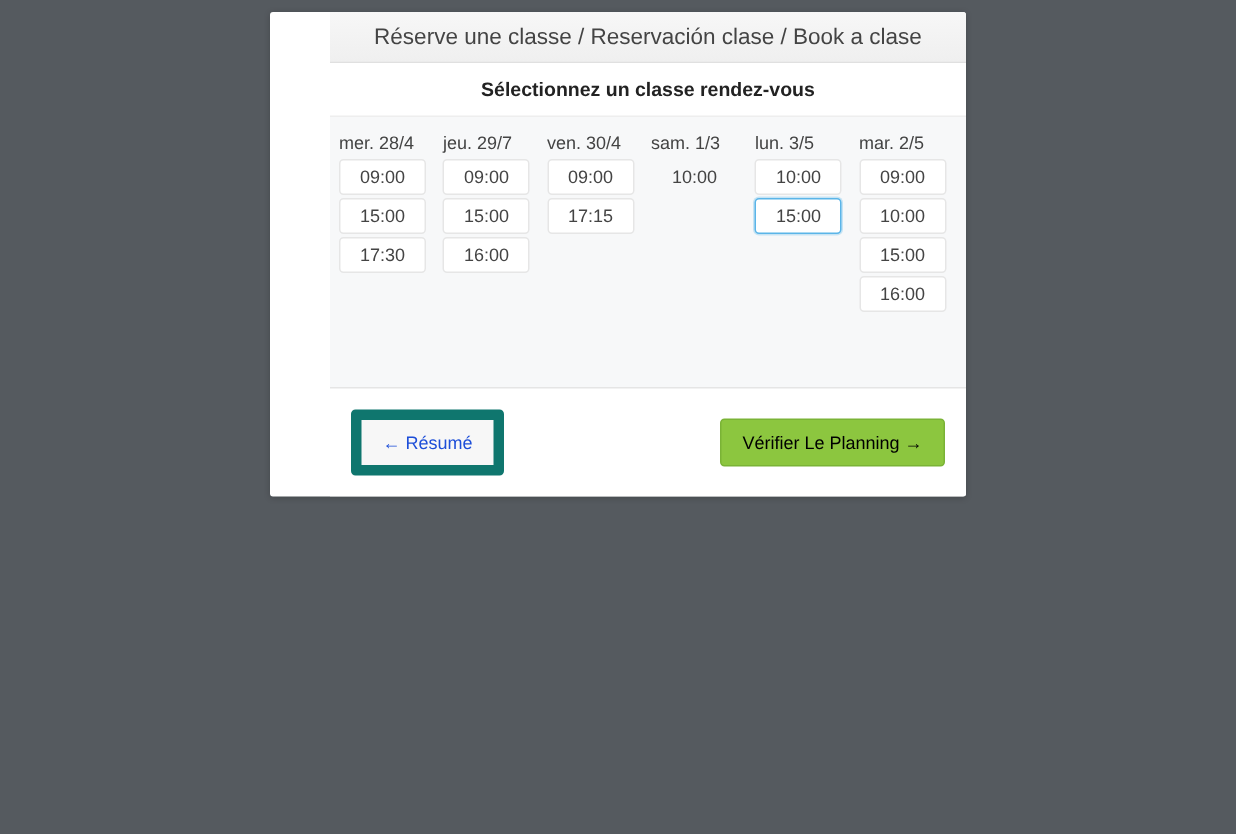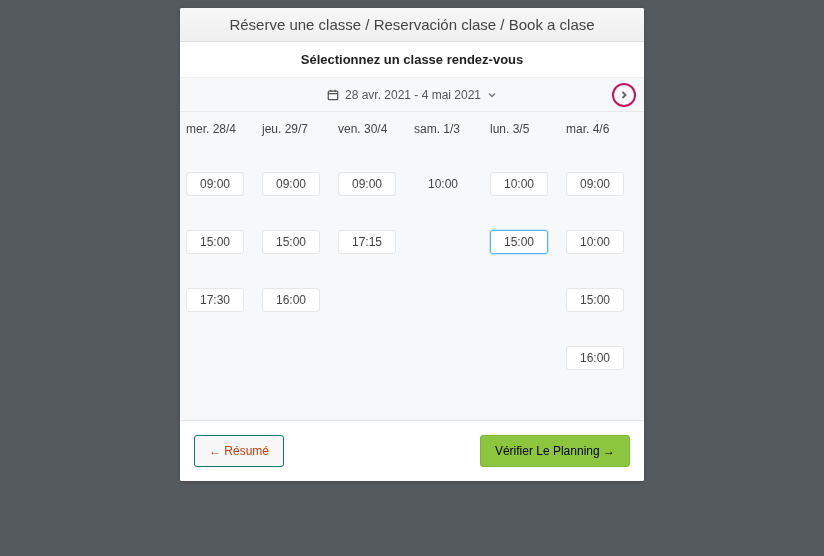--- a/index.html
+++ b/index.html
@@ -14,20 +14,21 @@
       height: 556px;
       overflow: hidden;
     }
     .modal {
       background: #fff;
       width: 464px;
       margin: 8px auto 0;
       border-radius: 2px;
       box-shadow: 0 1px 4px rgba(0,0,0,0.2);
       overflow: hidden;
+      padding-left: 40px;
     }
     .modal-header {
       background: linear-gradient(#f7f7f7, #efefef);
       border-bottom: 1px solid #e0e0e0;
       padding: 8px 14px;
       text-align: center;
       font-size: 15px;
       color: #444;
     }
     .subheader {
@@ -116,21 +117,20 @@
       height: 24px;
       background: #fff;
       border: 1px solid #e6e6e6;
       border-radius: 3px;
       font-size: 12px;
       color: #444;
       display: flex;
       align-items: center;
       justify-content: center;
       cursor: pointer;
-      margin-top: 32px;
     }
     .slot.selected {
       border: 1px solid #5bb5e8;
       box-shadow: 0 0 0 1px rgba(91,181,232,0.3);
     }
     .slot.plain {
       background: transparent;
       border: none;
       cursor: default;
     }
@@ -144,56 +144,37 @@
     }
     .btn {
       border-radius: 3px;
       padding: 8px 14px;
       font-size: 12px;
       cursor: pointer;
       border: 1px solid transparent;
     }
     .btn-back {
       background: #f7f7f7;
-      border: 1px solid #0f766e;
-      color: #c2410c;
+      border: 7px solid #0f766e;
+      color: #1d4ed8;
     }
     .btn-primary {
       background: #8cc63f;
       border: 1px solid #7ab336;
       color: #000000;
       font-weight: 500;
     }
   </style>
 </head>
 <body>
 
 <div class="modal">
   <div class="modal-header">Réserve une classe / Reservación clase / Book a clase</div>
   <div class="subheader">Sélectionnez un classe rendez-vous</div>
 
-  <div class="date-range-bar">
-    <div class="date-range">
-      <svg class="cal-icon" viewBox="0 0 14 14">
-        <rect x="1.5" y="2.5" width="11" height="10" rx="1"></rect>
-        <line x1="1.5" y1="5.5" x2="12.5" y2="5.5"></line>
-        <line x1="4.5" y1="1" x2="4.5" y2="3.5"></line>
-        <line x1="9.5" y1="1" x2="9.5" y2="3.5"></line>
-      </svg>
-      <span>28 avr. 2021 - 4 mai 2021</span>
-      <svg class="chevron-down" viewBox="0 0 10 10">
-        <polyline points="2,3.5 5,6.5 8,3.5"></polyline>
-      </svg>
-    </div>
-    <div class="next-circle">
-      <svg viewBox="0 0 10 10">
-        <polyline points="3.5,2 6.5,5 3.5,8"></polyline>
-      </svg>
-    </div>
-  </div>
 
   <div class="schedule-area">
     <div class="days" id="days-container">
         <div class="day-col">
           <div class="day-head">mer. 28/4</div>
           <div class="slot">09:00</div>
           <div class="slot">15:00</div>
           <div class="slot">17:30</div>
         </div>
         <div class="day-col">
@@ -210,21 +191,21 @@
         <div class="day-col">
           <div class="day-head">sam. 1/3</div>
           <div class="slot plain">10:00</div>
         </div>
         <div class="day-col">
           <div class="day-head">lun. 3/5</div>
           <div class="slot">10:00</div>
           <div class="slot selected">15:00</div>
         </div>
         <div class="day-col">
-          <div class="day-head">mar. 4/6</div>
+          <div class="day-head">mar. 2/5</div>
           <div class="slot">09:00</div>
           <div class="slot">10:00</div>
           <div class="slot">15:00</div>
           <div class="slot">16:00</div>
         </div>
       </div>
   </div>
 
   <div class="footer">
     <button class="btn btn-back">← Résumé</button>

